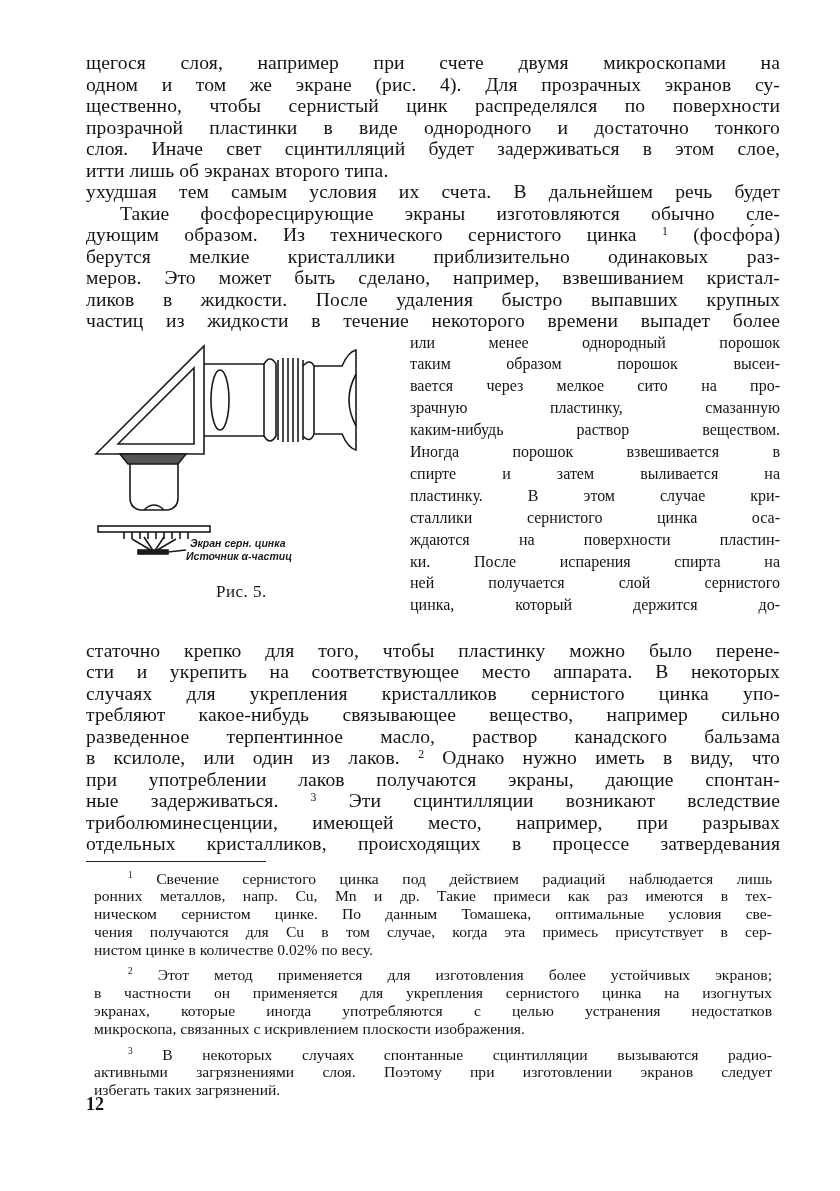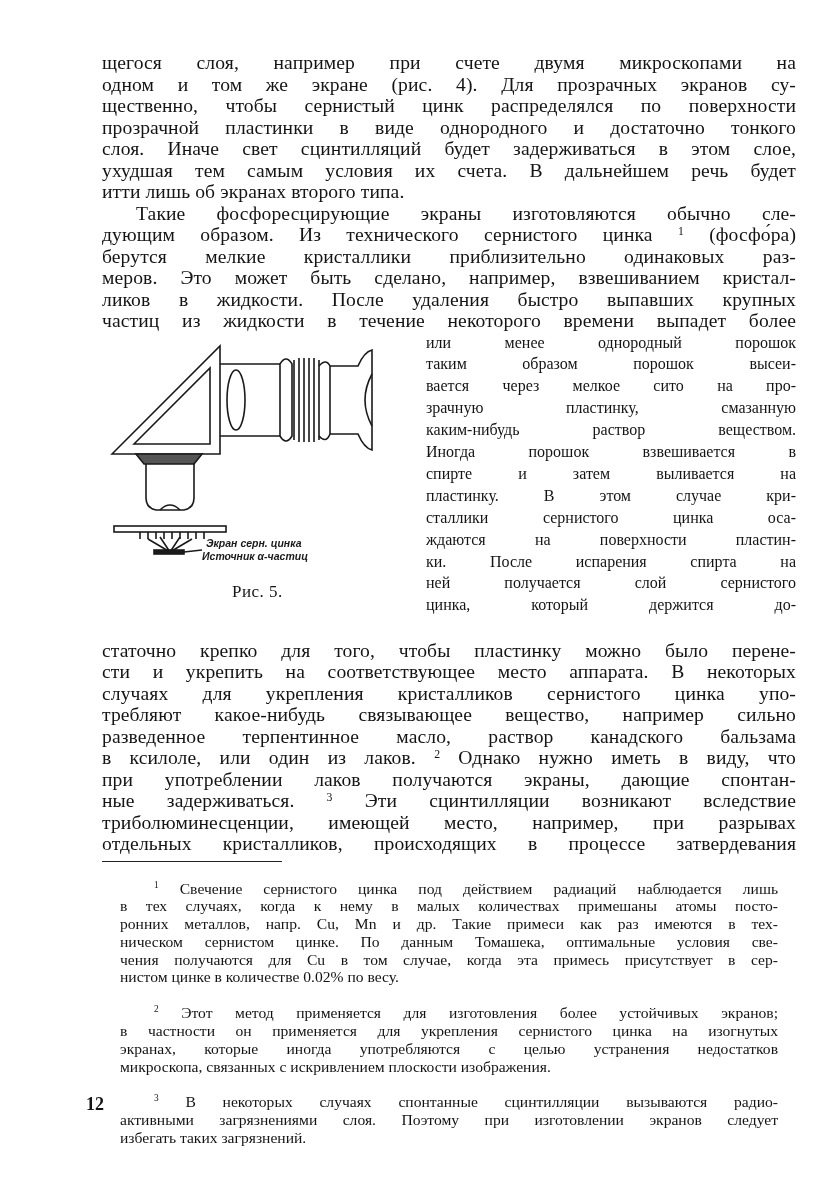--- a/index.html
+++ b/index.html
@@ -1,21 +1,21 @@
 <!DOCTYPE html>
 <html><head>
 <meta charset="utf-8">
 <style>
   html, body { margin: 0; padding: 0; background: #ffffff; }
   body {
     width: 840px; height: 1191px; position: relative; overflow: hidden;
     font-family: "Liberation Serif", "DejaVu Serif", serif;
     color: #141414;
   }
-  .page { position: absolute; left: 102px; top: 52px; width: 694px; }
+  .page { position: absolute; left: 86px; top: 52px; width: 694px; }
   .para {
     font-size: 19.6px; line-height: 21.5px; text-align: justify;
     margin: 0; letter-spacing: 0.1px;
   }
   .line { display: block; text-align: justify; text-align-last: justify; white-space: nowrap; }
   .line.last { text-align-last: left; }
   .figure-block {
     position: relative; height: 308px; margin: 0;
   }
   .figure-area {
@@ -26,42 +26,42 @@
     position: absolute; left: 130px; top: 250px; font-size: 17px; letter-spacing: 0.5px;
   }
   .side-text {
     position: absolute; left: 324px; top: 0; width: 370px;
   }
   .side-text .line { font-size: 16px; line-height: 21.9px; }
   .footnote-rule {
     width: 180px; border-top: 1px solid #222; margin: 6px 0 4px 0;
   }
   .fn {
-    font-size: 15.6px; line-height: 17.8px; margin: 18px;
+    font-size: 15.6px; line-height: 17.8px; margin: 8px;
   }
   .fn .line { font-size: 15.6px; line-height: 17.8px; }
   sup { font-size: 60%; vertical-align: 6px; line-height: 0; }
   .page-number {
     position: absolute; left: 86px; top: 1094px; font-size: 18px; font-weight: bold;
   }
   .fig-label { font-family: "Liberation Sans", sans-serif; font-style: italic; font-size: 10.5px; font-weight: bold; }
 </style>
 </head>
 <body>
 
 <div class="page">
 
   <div class="para">
     <span class="line">щегося слоя, например при счете двумя микроскопами на</span>
     <span class="line">одном и том же экране (рис. 4). Для прозрачных экранов су-</span>
     <span class="line">щественно, чтобы сернистый цинк распределялся по поверхности</span>
     <span class="line">прозрачной пластинки в виде однородного и достаточно тонкого</span>
     <span class="line">слоя. Иначе свет сцинтилляций будет задерживаться в этом слое,</span>
+    <span class="line last">итти лишь об экранах второго типа.</span>
     <span class="line">ухудшая тем самым условия их счета. В дальнейшем речь будет</span>
-    <span class="line last">итти лишь об экранах второго типа.</span>
   </div>
 
   <div class="para">
     <span class="line" style="padding-left:34px">Такие фосфоресцирующие экраны изготовляются обычно сле-</span>
     <span class="line"><span>дующим образом. Из технического сернистого цинка</span> <sup>1</sup> <span>(фосфо́ра)</span></span>
     <span class="line">берутся мелкие кристаллики приблизительно одинаковых раз-</span>
     <span class="line">меров. Это может быть сделано, например, взвешиванием кристал-</span>
     <span class="line">ликов в жидкости. После удаления быстро выпавших крупных</span>
     <span class="line">частиц из жидкости в течение некоторого времени выпадет более</span>
   </div>
@@ -129,21 +129,20 @@
     <span class="line">при употреблении лаков получаются экраны, дающие спонтан-</span>
     <span class="line"><span>ные задерживаться.</span> <sup>3</sup> <span>Эти сцинтилляции возникают вследствие</span></span>
     <span class="line">трибол­юминесценции, имеющей место, например, при разрывах</span>
     <span class="line">отдельных кристалликов, происходящих в процессе затвердевания</span>
   </div>
 
   <div class="footnote-rule"></div>
 
   <div class="fn">
     <span class="line" style="padding-left:34px"><sup>1</sup> <span>Свечение сернистого цинка под действием радиаций наблюдается лишь</span></span>
-    <span class="line">в тех случаях, когда к нему в малых количествах примешаны атомы посто-</span>
     <span class="line">ронних металлов, напр. Cu, Mn и др. Такие примеси как раз имеются в тех-</span>
     <span class="line">ническом сернистом цинке. По данным Томашека, оптимальные условия све-</span>
     <span class="line">чения получаются для Cu в том случае, когда эта примесь присутствует в сер-</span>
     <span class="line last">нистом цинке в количестве 0.02% по весу.</span>
   </div>
 
   <div class="fn">
     <span class="line" style="padding-left:34px"><sup>2</sup> <span>Этот метод применяется для изготовления более устойчивых экранов;</span></span>
     <span class="line">в частности он применяется для укрепления сернистого цинка на изогнутых</span>
     <span class="line">экранах, которые иногда употребляются с целью устранения недостатков</span>

